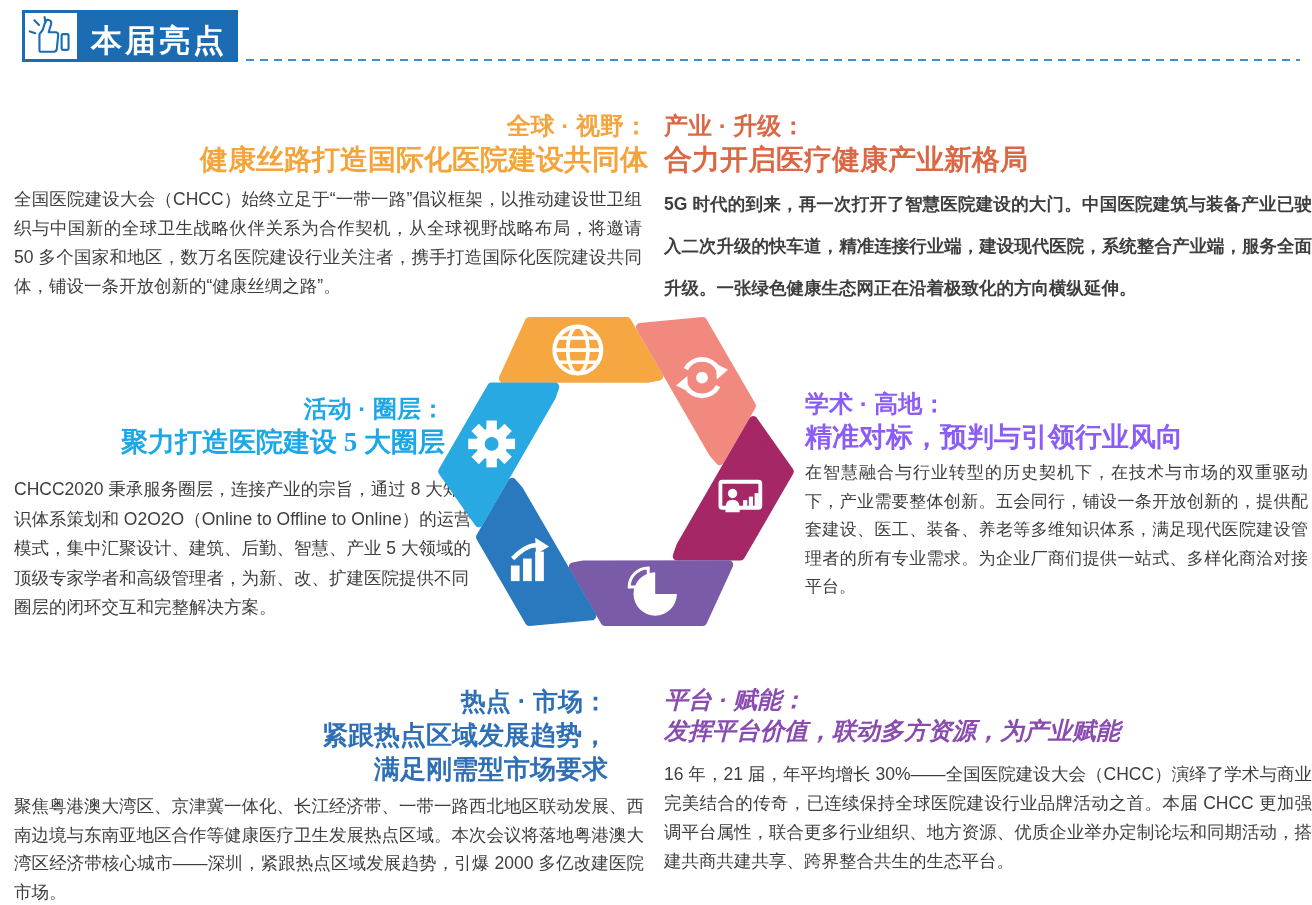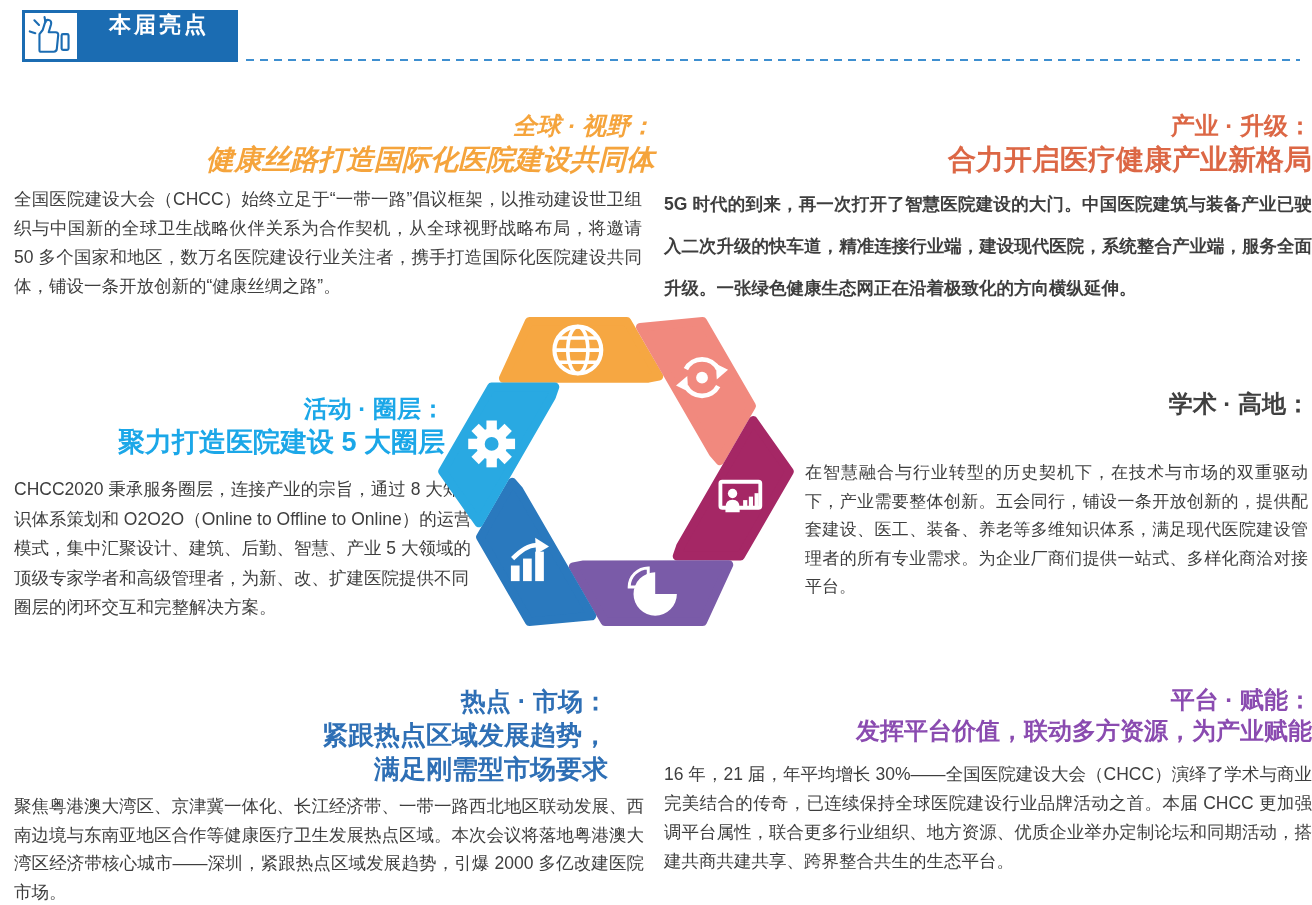--- a/index.html
+++ b/index.html
@@ -8,52 +8,52 @@
     font-family:"Liberation Sans","DejaVu Sans",sans-serif;overflow:hidden;
   }
   .abs{position:absolute;}
   
   .hdr-iconbox{
     left:22px;top:10px;width:58px;height:52px;border:3px solid #1B6CB2;
     background:#fff;box-sizing:border-box;display:flex;align-items:center;justify-content:center;
   }
   .hdr-band{
     left:80px;top:10px;width:158px;height:52px;background:#1B6CB2;color:#fff;
-    display:flex;align-items:flex-start;justify-content:center;
-    font-size:22px;font-weight:700;letter-spacing:3px;
+    display:flex;align-items:flex-end;justify-content:center;
+    font-size:31px;font-weight:700;letter-spacing:3px;
   }
   .hdr-dash{
     left:246px;top:59px;width:1054px;height:2px;
     background:repeating-linear-gradient(to right,#3E8FD0 0 8px,transparent 8px 14px);
   }
   
   .sec-title{font-weight:700;line-height:1.28;}
   .sec-title .t1{font-size:24px;}
   .sec-title .t2{font-size:28px;}
   .ta-r{text-align:right;}
-  .ta-l{text-align:right;}
+  .ta-l{text-align:left;}
   
   .sec-body{color:#3E3E3E;font-size:17.5px;line-height:29px;text-align:justify;}
   .nojust{text-align:left;}
   
-  #t-global{left:164px;top:111px;width:490px;font-style:italic;}
+  #t-global{left:158px;top:111px;width:490px;}
   #b-global{left:14px;top:185px;width:628px;}
   #t-industry{left:664px;top:111px;width:648px;}
   #b-industry{left:664px;top:183px;width:648px;line-height:42px;font-weight:bold;}
   #t-activity{left:60px;top:394px;width:385px;}
-  #t-activity .t2{font-size:27px;}
+  #t-activity .t2{font-size:27px;font-family:Liberation Serif, serif;}
   #b-activity{left:14px;top:475px;width:460px;line-height:29.5px;}
   #t-academic{left:805px;top:389px;width:505px;}
   #t-academic .t2{font-size:27px;}
   #b-academic{left:805px;top:459px;width:503px;font-size:17px;line-height:28.5px;}
   #t-hotspot{left:158px;top:685px;width:450px;line-height:1.32;}
   #t-hotspot .t1{font-size:25px;}
   #t-hotspot .t2,#t-hotspot .t3{font-size:26px;}
   #b-hotspot{left:14px;top:792px;width:630px;line-height:28.5px;}
-  #t-platform{left:664px;top:685px;width:648px;}
+  #t-platform{left:664px;top:685px;width:648px;font-style:italic;}
   #t-platform .t2{font-size:24px;}
   #b-platform{left:664px;top:760px;width:648px;line-height:29px;}
   
   #hexagon{left:432px;top:305px;width:368px;height:333px;}
 </style>
 </head>
 <body>
 
 <div class="abs hdr-iconbox">
   <svg width="48" height="42" viewBox="0 0 52 44">
@@ -82,22 +82,23 @@
   <div class="t2">合力开启医疗健康产业新格局</div>
 </div>
 <div class="abs sec-body" id="b-industry">5G 时代的到来，再一次打开了智慧医院建设的大门。中国医院建筑与装备产业已驶入二次升级的快车道，精准连接行业端，建设现代医院，系统整合产业端，服务全面升级。一张绿色健康生态网正在沿着极致化的方向横纵延伸。</div>
 
 <div class="abs sec-title ta-r" id="t-activity" style="color: rgb(27, 167, 232);">
   <div class="t1">活动 · 圈层：</div>
   <div class="t2">聚力打造医院建设 5 大圈层</div>
 </div>
 <div class="abs sec-body nojust" id="b-activity">CHCC2020 秉承服务圈层，连接产业的宗旨，通过 8 大知识体系策划和 O2O2O（Online to Offline to Online）的运营模式，集中汇聚设计、建筑、后勤、智慧、产业 5 大领域的顶级专家学者和高级管理者，为新、改、扩建医院提供不同圈层的闭环交互和完整解决方案。</div>
 
-<div class="abs sec-title ta-l" id="t-academic" style="color: #404040;">
+<div class="abs sec-title ta-l" id="t-academic" style="color: #8b5cf6;">
   <div class="t1">学术 · 高地：</div>
+  <div class="t2">精准对标，预判与引领行业风向</div>
 </div>
 <div class="abs sec-body" id="b-academic">在智慧融合与行业转型的历史契机下，在技术与市场的双重驱动下，产业需要整体创新。五会同行，铺设一条开放创新的，提供配套建设、医工、装备、养老等多维知识体系，满足现代医院建设管理者的所有专业需求。为企业厂商们提供一站式、多样化商洽对接平台。</div>
 
 <div class="abs sec-title ta-r" id="t-hotspot" style="color: rgb(46, 111, 181);">
   <div class="t1">热点 · 市场：</div>
   <div class="t2">紧跟热点区域发展趋势，</div>
   <div class="t3">满足刚需型市场要求</div>
 </div>
 <div class="abs sec-body" id="b-hotspot">聚焦粤港澳大湾区、京津冀一体化、长江经济带、一带一路西北地区联动发展、西南边境与东南亚地区合作等健康医疗卫生发展热点区域。本次会议将落地粤港澳大湾区经济带核心城市——深圳，紧跟热点区域发展趋势，引爆 2000 多亿改建医院市场。</div>
 

